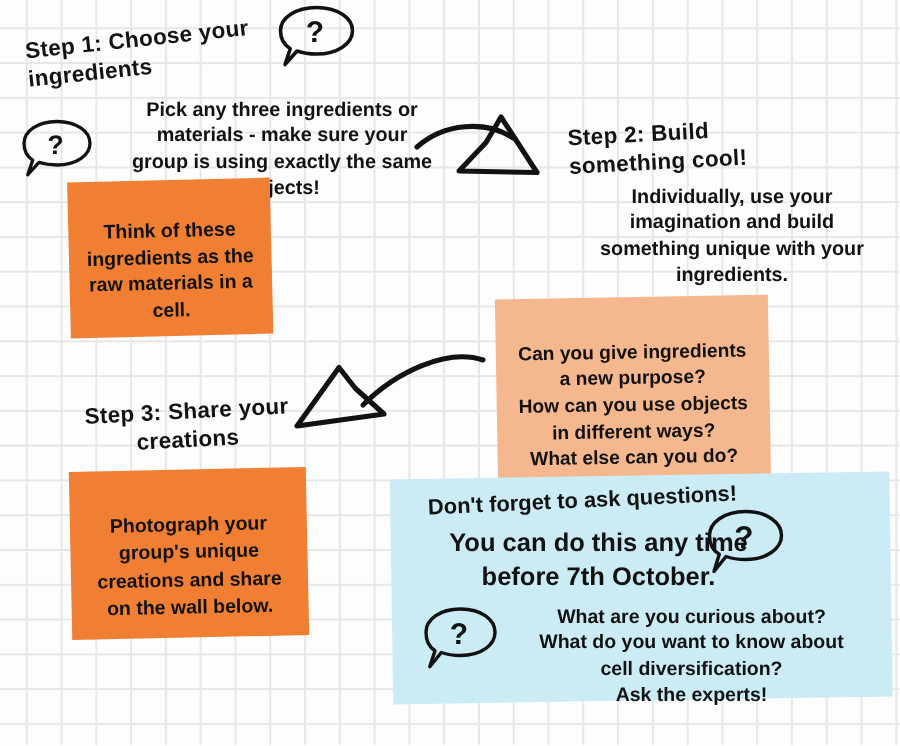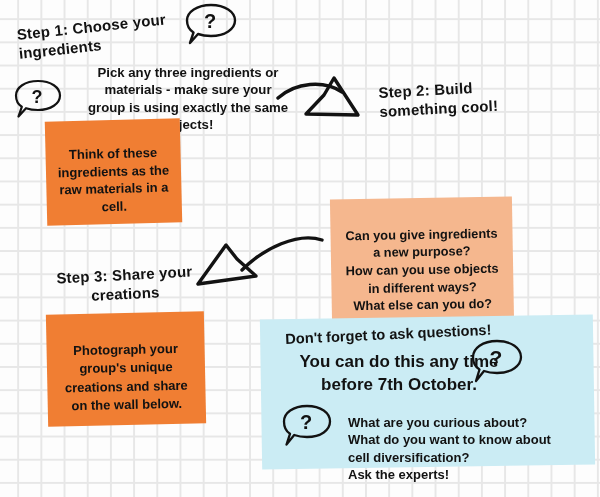--- a/index.html
+++ b/index.html
@@ -151,23 +151,23 @@
   }
   #blue-sub-2 {
     position: absolute;
     left: 348px;
     top: 402px;
     width: 226px;
     font-family: "Liberation Sans", sans-serif;
     font-weight: bold;
     font-size: 13px;
     line-height: 1.34;
-    color: #121212;
-    white-space: pre-line;
-    margin-top: 12px;
+    text-align: center;
+    color: #121212;
+    white-space: pre-line;
   }
 
   
   .deco {
     position: absolute;
     pointer-events: none;
   }
   .bubble-q {
     position: absolute;
   }
@@ -203,20 +203,21 @@
   <div class="deco" style="left:276px; top:70px;">
     <svg width="112" height="70" viewBox="0 0 112 70" aria-hidden="true">
       <path d="M2 28 C20 12 48 10 66 22" fill="none" stroke="#121212" stroke-width="3.4" stroke-linecap="round"></path>
       <path d="M58 8 L82 45 L30 44 L48 25 Z" fill="none" stroke="#121212" stroke-width="3.4" stroke-linejoin="round" stroke-linecap="round"></path>
     </svg>
   </div>
 
   <div class="step-heading" id="step2-heading">Step 2: Build
 something cool!</div>
 
+  <div class="body-text" id="step2-body">Individually, use your imagination and build something unique with your ingredients.</div>
 
   <div class="callout" id="peach-box" style="background:#F5B78E;">
     <span>Can you give ingredients
 a new purpose?
 How can you use objects
 in different ways?
 What else can you do?</span>
   </div>
 
   <div class="deco" style="left:192px; top:226px;">

